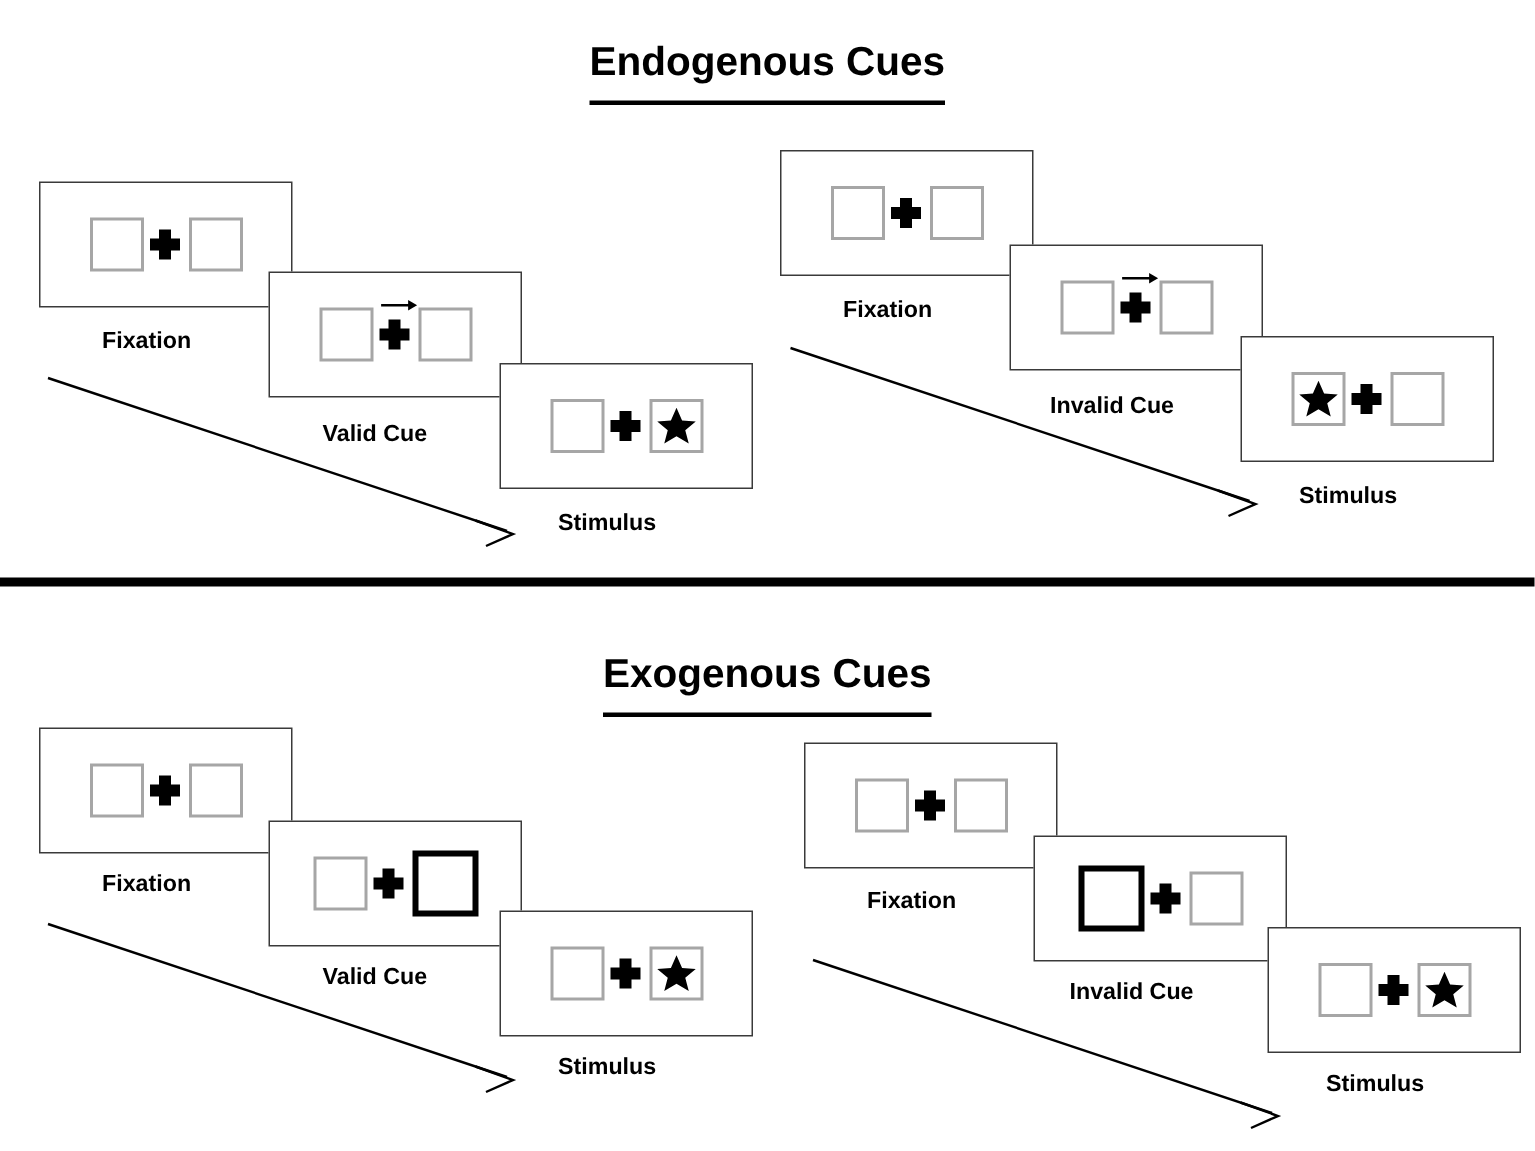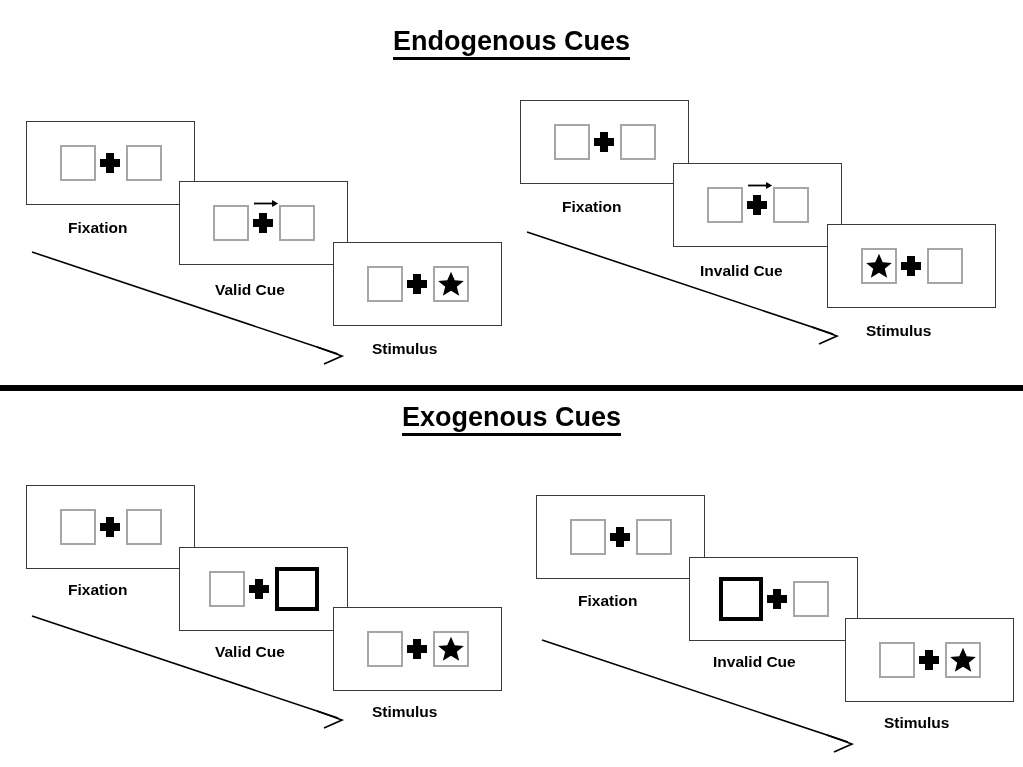--- a/index.html
+++ b/index.html
@@ -20,21 +20,21 @@
     position: absolute;
     width: 100%;
     text-align: center;
     font-size: 27px;
     font-weight: bold;
     color: #000000;
     letter-spacing: 0px;
   }
   .section-title span {
     border-bottom: 3px solid #000000;
-    padding-bottom: 1px;
+    padding-bottom: 11px;
   }
 
   
   .divider {
     position: absolute;
     left: 0;
     width: 1023px;
     height: 6px;
     background: #000000;
   }
@@ -216,21 +216,21 @@
       <span style="position:absolute;left:10px;top:2px;width:8px;height:20px;background:#000;"></span>
       <span style="position:absolute;left:4px;top:8px;width:20px;height:8px;background:#000;"></span>
     </div>
     <div class="sq" style="width:36px;height:36px;"></div>
   </div>
 </div>
 <div class="caption" style="left:866px; top:322px;">Stimulus</div>
 
 <div class="divider" style="top:385px;"></div>
 
-<div class="section-title" style="top:402px;">
+<div class="section-title" style="top:434px;">
   <span>Exogenous Cues</span>
 </div>
 
 <svg class="flow-arrow" style="left:30px; top:612px; width:320px; height:120px;" viewBox="0 0 320 120">
   <line x1="2" y1="4" x2="308" y2="106"></line>
   <polyline points="287,99 312,108 294,116"></polyline>
 </svg>
 
 <div class="panel" style="left:26px; top:485px; width:169px; height:84px;">
   <div class="panel-inner">

